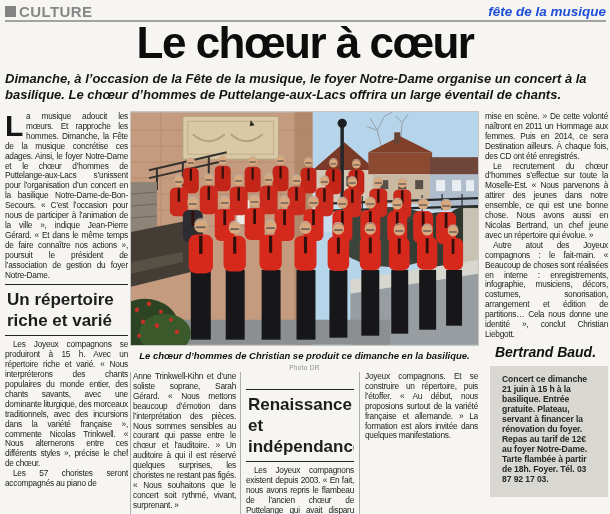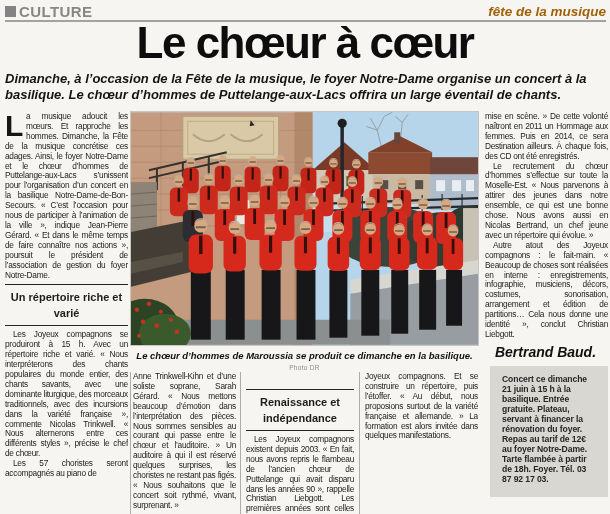--- a/index.html
+++ b/index.html
@@ -6,42 +6,42 @@
   body{width:610px;height:514px;background:#eceae6;}
   .page{position:relative;width:610px;height:514px;background:#f6f5f1;
         font-family:"Liberation Sans",sans-serif;color:#1b1b1b;overflow:hidden;}
 
   
   .masthead{position:absolute;left:5px;right:4px;top:3px;height:17px;
             border-bottom:2px solid #a2a2a2;display:flex;justify-content:space-between;align-items:flex-end;}
   .section{display:flex;align-items:center;gap:2px;color:#878787;font-weight:bold;
            font-size:15px;letter-spacing:.4px;}
   .section .sq{display:inline-block;width:11px;height:11px;background:#838383;margin-right:1px;}
-  .kicker{font-size:13.5px;font-weight:bold;font-style:italic;color:#a16207;padding-bottom:1px;}
+  .kicker{font-size:13.5px;font-weight:bold;font-style:italic;color:#1d4ed8;padding-bottom:1px;}
 
   .headline{position:absolute;top:20px;left:0;width:100%;margin:0;text-align:center;
             font-size:44px;font-weight:bold;letter-spacing:-1.5px;color:#0d0d0d;line-height:46px;}
 
   .lede{position:absolute;top:71px;left:5px;width:598px;margin:0;
         font-style:italic;font-weight:bold;font-size:13px;line-height:15.5px;color:#151515;}
 
   
   .col{position:absolute;overflow:hidden;text-align:justify;
        font-size:8.3px;line-height:9.9px;letter-spacing:-0.25px;color:#1d1d1d;}
   .col p{margin:0;text-indent:8px;}
   .col p.first{text-indent:0;}
   .col1{left:5px;top:112px;width:123px;height:402px;}
   .col2{left:133px;top:372px;width:103px;height:142px;}
   .col3{left:246px;top:372px;width:108px;height:142px;}
   .col4{left:365px;top:372px;width:113px;height:142px;}
   .col5{left:485px;top:112px;width:123px;height:402px;}
 
   .dropcap{float:left;font-size:30px;line-height:25px;font-weight:bold;padding:1px 3px 0 0;color:#161616;}
 
-  .crosshead{font-size:11px;line-height:16px;font-weight:bold;text-align:center;
+  .crosshead{font-size:17px;line-height:21px;font-weight:bold;text-align:left;
              border-top:1.5px solid #242424;border-bottom:1.5px solid #242424;
              padding:4px 2px;margin:4px 0 4px;letter-spacing:0;}
 
   .vrule{position:absolute;top:372px;height:142px;width:1px;background:#adadad;}
   .vr0{left:130px;} .vr1{left:240px;} .vr2{left:359px;}
 
   
   .photo{position:absolute;left:131px;top:112px;width:347px;height:233px;margin:0;
          background:#b7d5ea;outline:1px solid #c8c6c0;}
   .caption{position:absolute;left:131px;top:350px;width:347px;text-align:center;
@@ -254,21 +254,21 @@
         <circle cx="12" cy="210" r="2.2"></circle>
           <circle cx="26" cy="214" r="2.4"></circle>
           <circle cx="40" cy="208" r="2"></circle>
         <circle cx="46" cy="220" r="2.2"></circle>
           <circle cx="8" cy="224" r="2"></circle>
       </g>
     </svg>
   </figure>
 
   <div class="caption">
-    <span>Le chœur d’hommes de Maroussia se produit ce dimanche en la basilique.</span>
+    <span>Le chœur d’hommes de Christian se produit ce dimanche en la basilique.</span>
     <span class="credit">Photo DR</span>
   </div>
 
   <div class="vrule vr0"></div>
   <div class="vrule vr1"></div>
   <div class="vrule vr2"></div>
 
   <div class="col col2">
     <p class="first">Anne Trinkwell-Kihn et d’une soliste soprane, Sarah Gérard. « Nous mettons beaucoup d’émotion dans l’interprétation des pièces. Nous sommes sensibles au courant qui passe entre le chœur et l’auditoire. » Un auditoire à qui il est réservé quelques surprises, les choristes ne restant pas figés. « Nous souhaitons que le concert soit rythmé, vivant, surprenant. »</p>
   </div>

